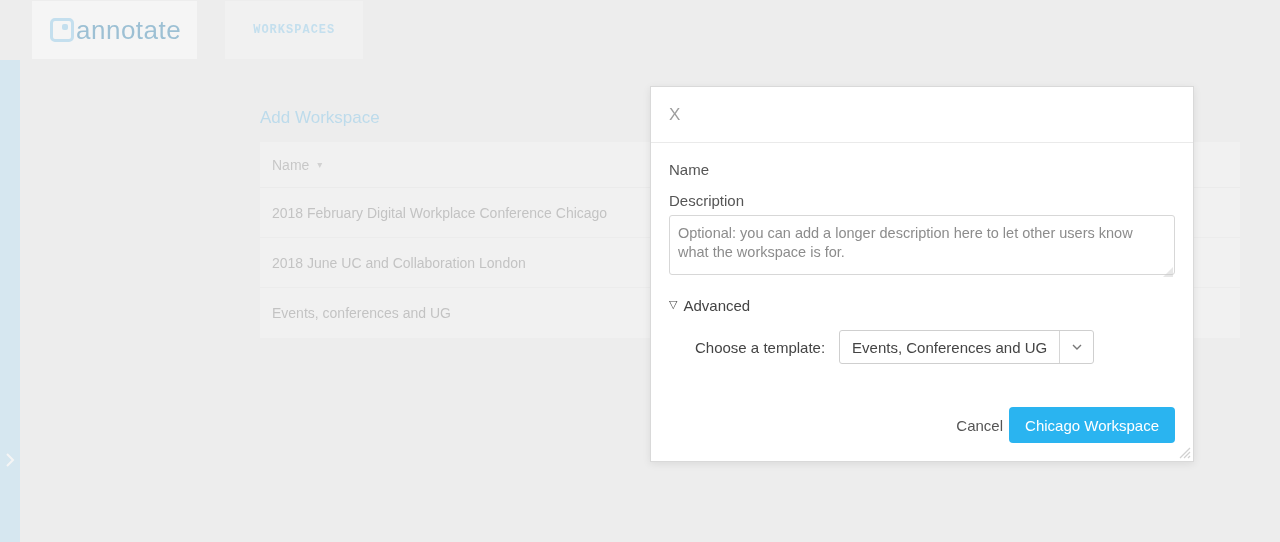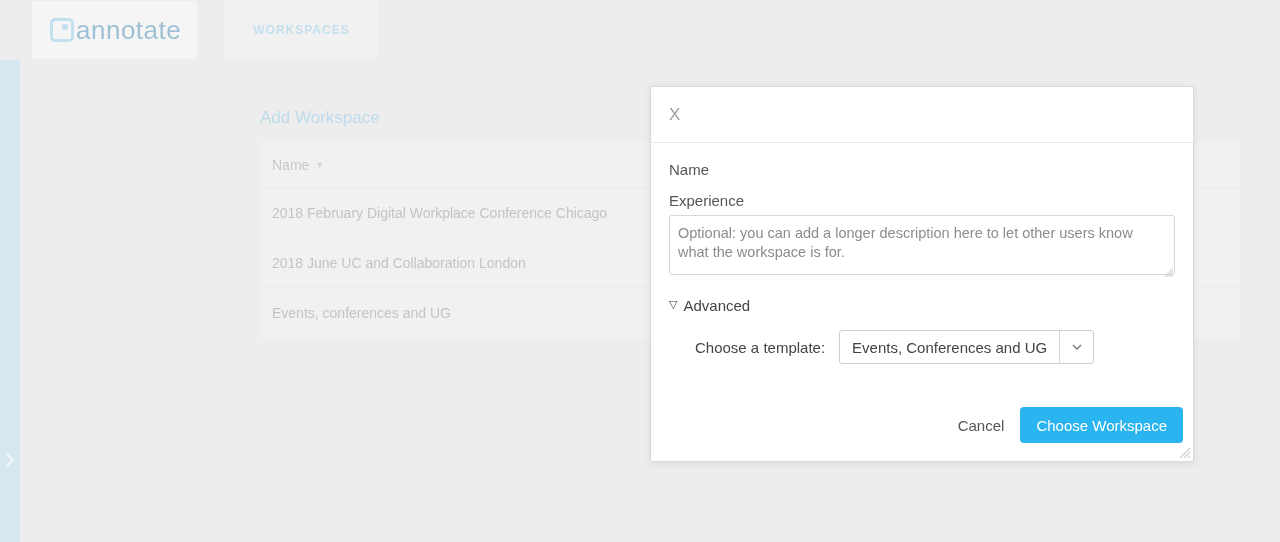--- a/index.html
+++ b/index.html
@@ -11,21 +11,21 @@
   .side-flyout { position: absolute; left: 0; top: 430px; width: 20px; height: 60px; display: flex; align-items: center; justify-content: center; }
   .side-flyout svg { width: 10px; height: 14px; }
 
   
   .header { position: absolute; left: 32px; top: 0; right: 0; height: 60px; display: flex; align-items: center; }
   .logo { display: flex; align-items: center; height: 58px; padding: 0 16px 0 18px; background: #fff; }
   .logo-mark { width: 24px; height: 24px; border: 3px solid #72c0ea; border-radius: 5px; position: relative; margin-right: 2px; }
   .logo-mark::after { content: ""; position: absolute; right: 3px; top: 3px; width: 6px; height: 6px; background: #72c0ea; border-radius: 2px; }
   .logo-text { font-size: 26px; font-weight: 400; letter-spacing: 0.5px; color: #0369a1; }
   .nav { display: flex; align-items: center; height: 58px; }
-  .nav-tab { height: 58px; display: flex; align-items: center; padding: 0 28px; background: #f4f4f4; font-size: 12px; font-weight: 600; letter-spacing: 1px; color: #72c0ea; margin-left: 28px; }
+  .nav-tab { height: 58px; display: flex; align-items: center; padding: 0 28px; background: #f4f4f4; font-size: 12px; font-weight: 600; letter-spacing: 1px; color: #72c0ea; margin-left: 28px; font-family: Liberation Mono, monospace; }
 
   
   .content { position: absolute; left: 260px; top: 108px; width: 980px; }
   .page-title { font-size: 17px; font-weight: 400; color: #5fb5e3; margin-bottom: 14px; }
   .list { background: #f4f4f4; }
   .list-head { height: 46px; display: flex; align-items: center; padding: 0 12px; color: #7d7d7d; font-size: 14px; border-bottom: 1px solid #e3e3e3; }
   .list-head .chev { margin-left: 8px; font-size: 10px; color: #9a9a9a; }
   .list-row { height: 50px; display: flex; align-items: center; padding: 0 12px; color: #6f6f6f; font-size: 14px; border-bottom: 1px solid #e6e6e6; }
   .list-row:last-child { border-bottom: none; }
 
@@ -46,21 +46,21 @@
   .txtarea::placeholder { color: #8c8c8c; }
   .resize-grip { position: absolute; right: 2px; bottom: 2px; width: 12px; height: 12px; pointer-events: none; }
   .resize-grip::before { content: ""; position: absolute; right: 0; bottom: 0; width: 0; height: 0; border-right: 10px solid #c9c9c9; border-top: 10px solid transparent; opacity: 0.45; }
   .adv-row { display: flex; align-items: center; margin-top: 18px; font-size: 15px; color: #444; cursor: pointer; }
   .adv-row .tri { margin-right: 6px; font-size: 11px; transform: translateY(-1px); }
   .tmpl-row { display: flex; align-items: center; margin: 16px 0 23px 26px; }
   .tmpl-label { font-size: 15px; color: #444; margin-right: 14px; }
   .select { display: flex; align-items: stretch; border: 1px solid #cfcfcf; border-radius: 3px; height: 34px; background: #fff; }
   .select-val { display: flex; align-items: center; padding: 0 12px; font-size: 15px; color: #444; }
   .select-btn { display: flex; align-items: center; justify-content: center; width: 34px; border-left: 1px solid #d6d6d6; }
-  .modal-foot { display: flex; align-items: center; justify-content: flex-end; padding: 12px 10px 18px 18px; gap: 16px; }
+  .modal-foot { display: flex; align-items: center; justify-content: flex-end; padding: 12px 18px 18px 18px; gap: 6px; }
   .btn-cancel { font-size: 15px; color: #555; cursor: pointer; background: none; border: none; }
   .btn-primary { background: #2ab4f0; color: #fff; font-size: 15px; border: none; border-radius: 4px; height: 36px; padding: 0 16px; cursor: pointer; }
   .modal-grip { position: absolute; right: 2px; bottom: 2px; width: 14px; height: 14px; opacity: 0.45; }
   .modal-grip svg line { stroke: #9a9a9a; stroke-width: 1.3; }
 </style>
 </head>
 <body>
 
 <div class="app">
 
@@ -107,21 +107,21 @@
   <div class="modal">
     <div class="modal-head">
       <span class="modal-close">
         <span>X</span>
       </span>
     </div>
 
     <div class="modal-body">
       <div class="fld-label">Name</div>
 
-      <div class="fld-label" style="margin-top:14px;">Experience</div>
+      <div class="fld-label" style="margin-top:14px;">Description</div>
       <div class="txtarea-wrap">
         <textarea class="txtarea" placeholder="Optional: you can add a longer description here to let other users know what the workspace is for." style=""></textarea>
         <span class="resize-grip"></span>
       </div>
 
       <div class="adv-row">
         <span class="tri">▽</span>
         <span>Advanced</span>
       </div>
 
@@ -136,21 +136,21 @@
           </span>
         </div>
       </div>
     </div>
 
     <div class="modal-foot">
       <button class="btn-cancel">
         <span>Cancel</span>
       </button>
       <button class="btn-primary">
-        <span>Choose Workspace</span>
+        <span>Chicago Workspace</span>
       </button>
     </div>
 
     <div class="modal-grip">
       <svg width="14" height="14" viewBox="0 0 14 14">
         <line x1="3" y1="13" x2="13" y2="3"></line>
         <line x1="7" y1="13" x2="13" y2="7"></line>
         <line x1="11" y1="13" x2="13" y2="11"></line>
       </svg>
     </div>

